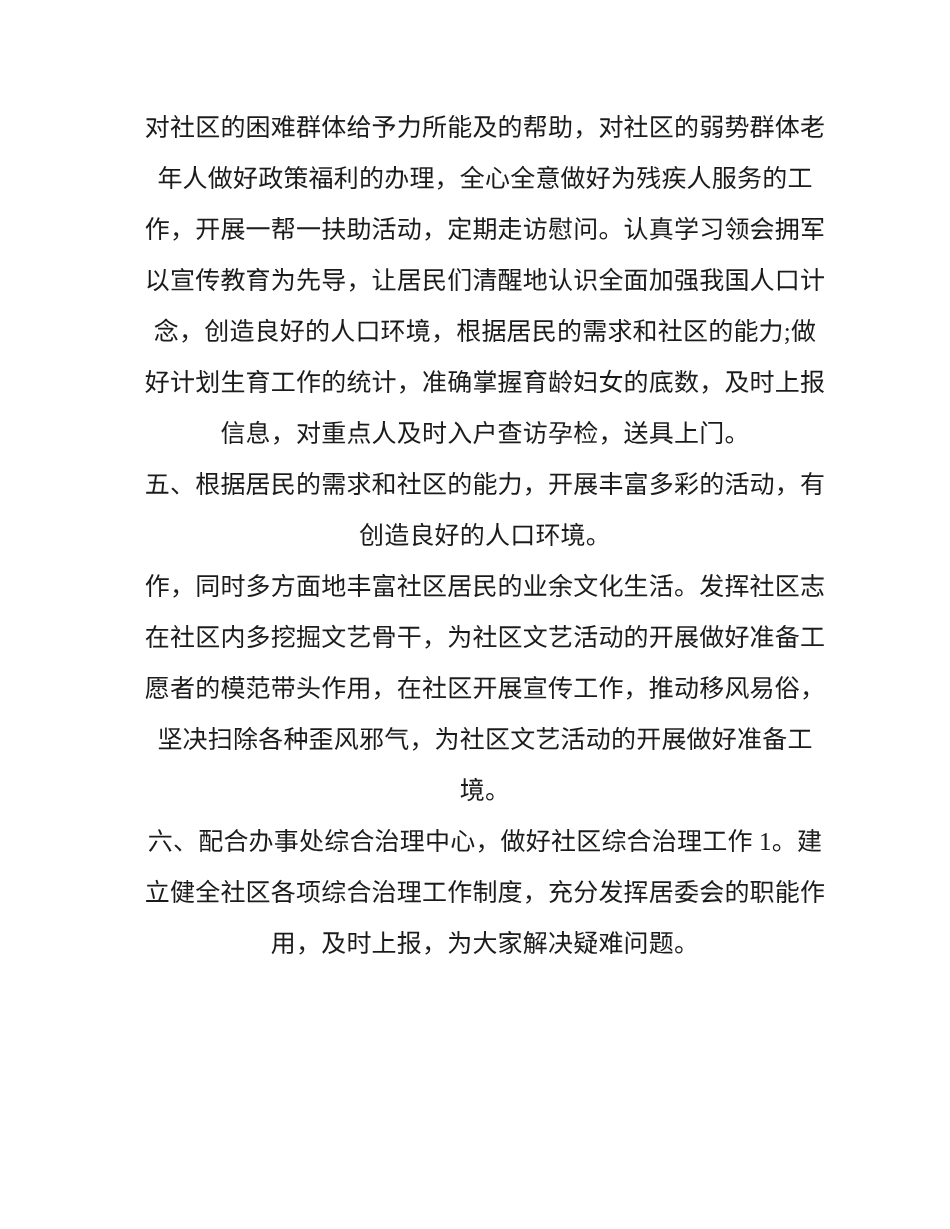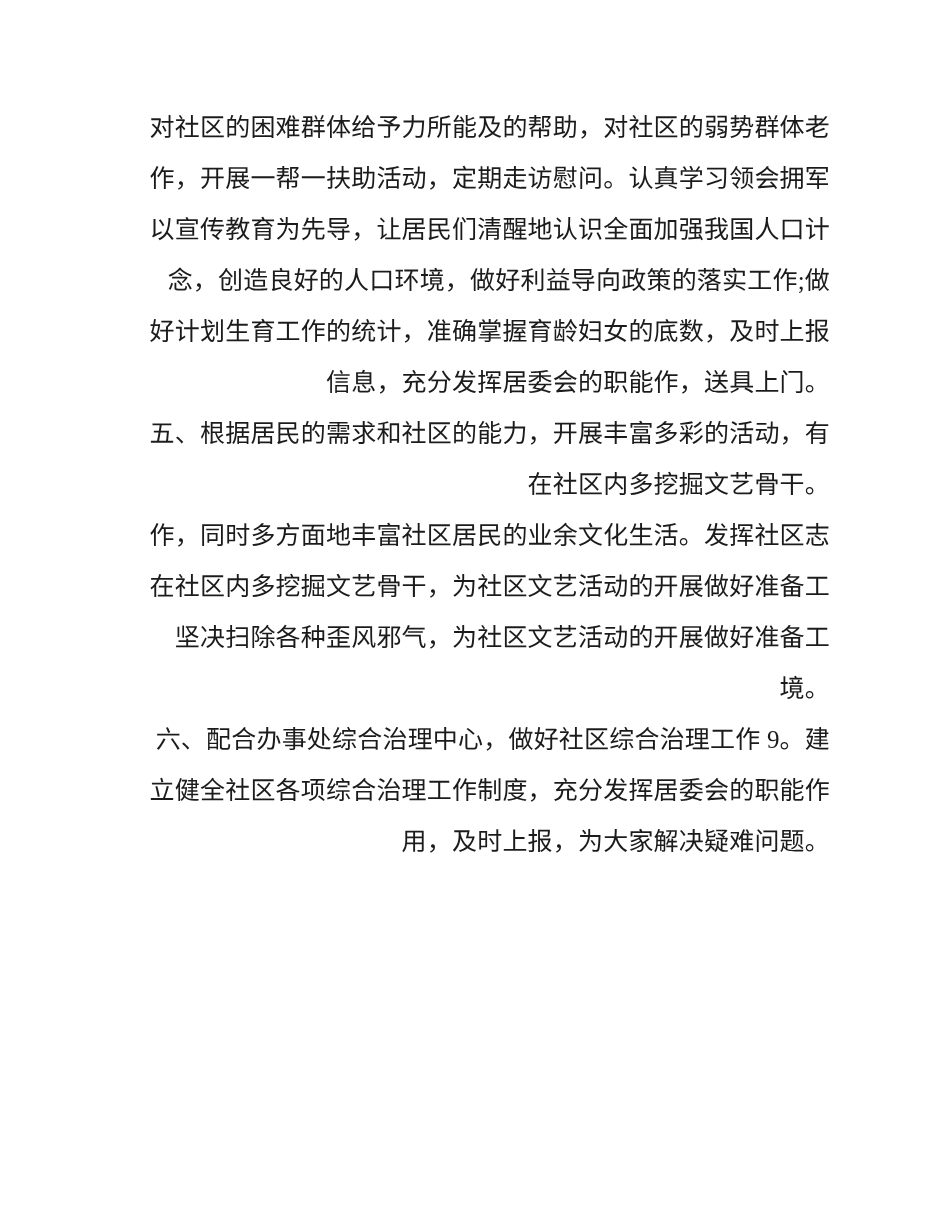--- a/index.html
+++ b/index.html
@@ -25,37 +25,39 @@
     left: 140px;
     width: 690px;
   }
   .line {
     height: 51px;
     line-height: 51px;
     font-size: 25px;
     color: #1b1b1b;
     letter-spacing: 0.2px;
     white-space: nowrap;
-    text-align: right;
+    text-align: center;
   }
 </style>
 </head>
 <body>
 
 <div class="page">
   <div class="text-block">
     <div class="line">对社区的困难群体给予力所能及的帮助，对社区的弱势群体老</div>
+    <div class="line">年人做好政策福利的办理，全心全意做好为残疾人服务的工</div>
     <div class="line">作，开展一帮一扶助活动，定期走访慰问。认真学习领会拥军</div>
     <div class="line">以宣传教育为先导，让居民们清醒地认识全面加强我国人口计</div>
-    <div class="line">念，创造良好的人口环境，做好利益导向政策的落实工作;做</div>
+    <div class="line">念，创造良好的人口环境，根据居民的需求和社区的能力;做</div>
     <div class="line">好计划生育工作的统计，准确掌握育龄妇女的底数，及时上报</div>
-    <div class="line">信息，充分发挥居委会的职能作，送具上门。</div>
+    <div class="line">信息，对重点人及时入户查访孕检，送具上门。</div>
     <div class="line">五、根据居民的需求和社区的能力，开展丰富多彩的活动，有</div>
-    <div class="line">在社区内多挖掘文艺骨干。</div>
+    <div class="line">创造良好的人口环境。</div>
     <div class="line">作，同时多方面地丰富社区居民的业余文化生活。发挥社区志</div>
     <div class="line">在社区内多挖掘文艺骨干，为社区文艺活动的开展做好准备工</div>
+    <div class="line">愿者的模范带头作用，在社区开展宣传工作，推动移风易俗，</div>
     <div class="line">坚决扫除各种歪风邪气，为社区文艺活动的开展做好准备工</div>
     <div class="line">境。</div>
-    <div class="line">六、配合办事处综合治理中心，做好社区综合治理工作 9。建</div>
+    <div class="line">六、配合办事处综合治理中心，做好社区综合治理工作 1。建</div>
     <div class="line">立健全社区各项综合治理工作制度，充分发挥居委会的职能作</div>
     <div class="line">用，及时上报，为大家解决疑难问题。</div>
   </div>
 </div>
 
 </body></html>

